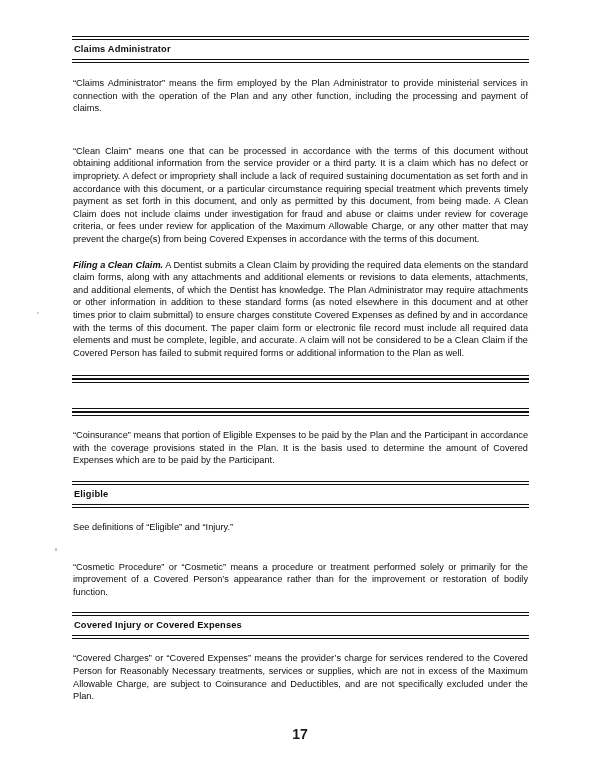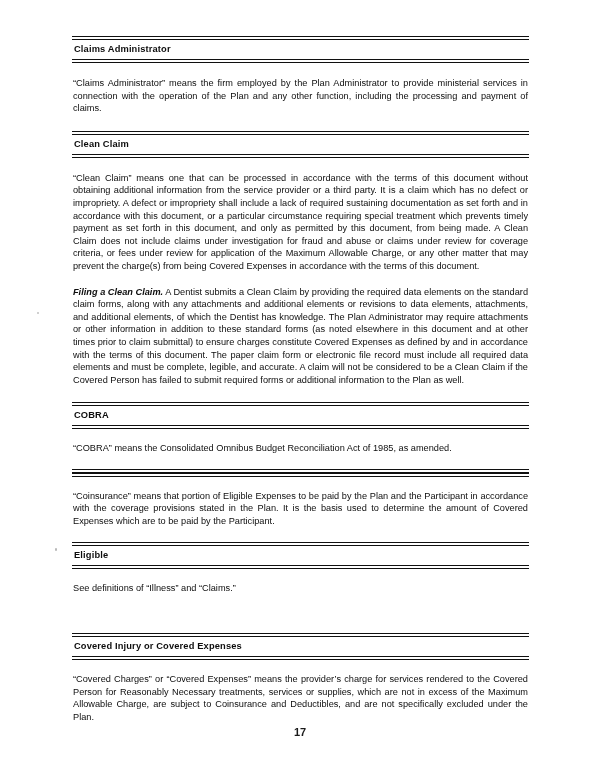--- a/index.html
+++ b/index.html
@@ -68,21 +68,21 @@
 
   .ital { font-style: italic; font-weight: bold; }
 
   
   .page-number {
     position: absolute;
     left: 0;
     top: 726px;
     width: 600px;
     text-align: center;
-    font-size: 11px;
+    font-size: 14px;
     font-weight: bold;
     color: #1a1a1a;
   }
 
   
   .speck {
     position: absolute;
     left: 55px;
     top: 548px;
     width: 2px;
@@ -112,62 +112,56 @@
     <div class="section-head">
       <div class="rule-double"></div>
       <div class="head-title">Claims Administrator</div>
       <div class="rule-double"></div>
     </div>
     <div class="gap-after-head"></div>
     <p class="body"><span>“Claims Administrator” means the firm employed by the Plan Administrator to provide ministerial services in connection with the operation of the Plan and any other function, including the processing and payment of claims.</span></p>
 
     <div class="gap-before-head"></div>
 
-    <div class="section-head">
-      <div class="rule-double"></div>
-      <div class="head-title">Clean Claim</div>
-      <div class="rule-double"></div>
-    </div>
     <div class="gap-after-head"></div>
     <p class="body"><span>“Clean Claim” means one that can be processed in accordance with the terms of this document without obtaining additional information from the service provider or a third party. It is a claim which has no defect or impropriety. A defect or impropriety shall include a lack of required sustaining documentation as set forth and in accordance with this document, or a particular circumstance requiring special treatment which prevents timely payment as set forth in this document, and only as permitted by this document, from being made. A Clean Claim does not include claims under investigation for fraud and abuse or claims under review for coverage criteria, or fees under review for application of the Maximum Allowable Charge, or any other matter that may prevent the charge(s) from being Covered Expenses in accordance with the terms of this document.</span></p>
     <div class="gap-para"></div>
     <p class="body"><span class="ital">Filing a Clean Claim.</span><span> A Dentist submits a Clean Claim by providing the required data elements on the standard claim forms, along with any attachments and additional elements or revisions to data elements, attachments, and additional elements, of which the Dentist has knowledge. The Plan Administrator may require attachments or other information in addition to these standard forms (as noted elsewhere in this document and at other times prior to claim submittal) to ensure charges constitute Covered Expenses as defined by and in accordance with the terms of this document. The paper claim form or electronic file record must include all required data elements and must be complete, legible, and accurate. A claim will not be considered to be a Clean Claim if the Covered Person has failed to submit required forms or additional information to the Plan as well.</span></p>
 
     <div class="gap-before-head"></div>
 
     <div class="section-head">
       <div class="rule-double"></div>
-      <div class="head-title">COBRA</div>
       <div class="rule-double"></div>
     </div>
     <div class="gap-after-head-sm"></div>
-    <p class="body"><span>“COBRA” means the Consolidated Omnibus Budget Reconciliation Act of 1985, as amended.</span></p>
 
     <div class="gap-before-head-sm"></div>
 
     <div class="section-head">
       <div class="rule-double"></div>
       <div class="rule-double"></div>
     </div>
     <div class="gap-after-head-sm"></div>
     <p class="body"><span>“Coinsurance” means that portion of Eligible Expenses to be paid by the Plan and the Participant in accordance with the coverage provisions stated in the Plan. It is the basis used to determine the amount of Covered Expenses which are to be paid by the Participant.</span></p>
 
     <div class="gap-before-head-sm"></div>
 
     <div class="section-head">
       <div class="rule-double"></div>
       <div class="head-title">Eligible</div>
       <div class="rule-double"></div>
     </div>
     <div class="gap-after-head-sm"></div>
-    <p class="body"><span>See definitions of “Illness” and “Claims.”</span></p>
+    <p class="body"><span>See definitions of “Eligible” and “Injury.”</span></p>
 
     <div class="gap-before-head-sm"></div>
 
     <div class="gap-after-head-sm"></div>
+    <p class="body"><span>“Cosmetic Procedure” or “Cosmetic” means a procedure or treatment performed solely or primarily for the improvement of a Covered Person’s appearance rather than for the improvement or restoration of bodily function.</span></p>
 
     <div class="gap-before-head-sm"></div>
 
     <div class="section-head">
       <div class="rule-double"></div>
       <div class="head-title">Covered Injury or Covered Expenses</div>
       <div class="rule-double"></div>
     </div>
     <div class="gap-after-head-sm"></div>
     <p class="body"><span>“Covered Charges” or “Covered Expenses” means the provider’s charge for services rendered to the Covered Person for Reasonably Necessary treatments, services or supplies, which are not in excess of the Maximum Allowable Charge, are subject to Coinsurance and Deductibles, and are not specifically excluded under the Plan.</span></p>

